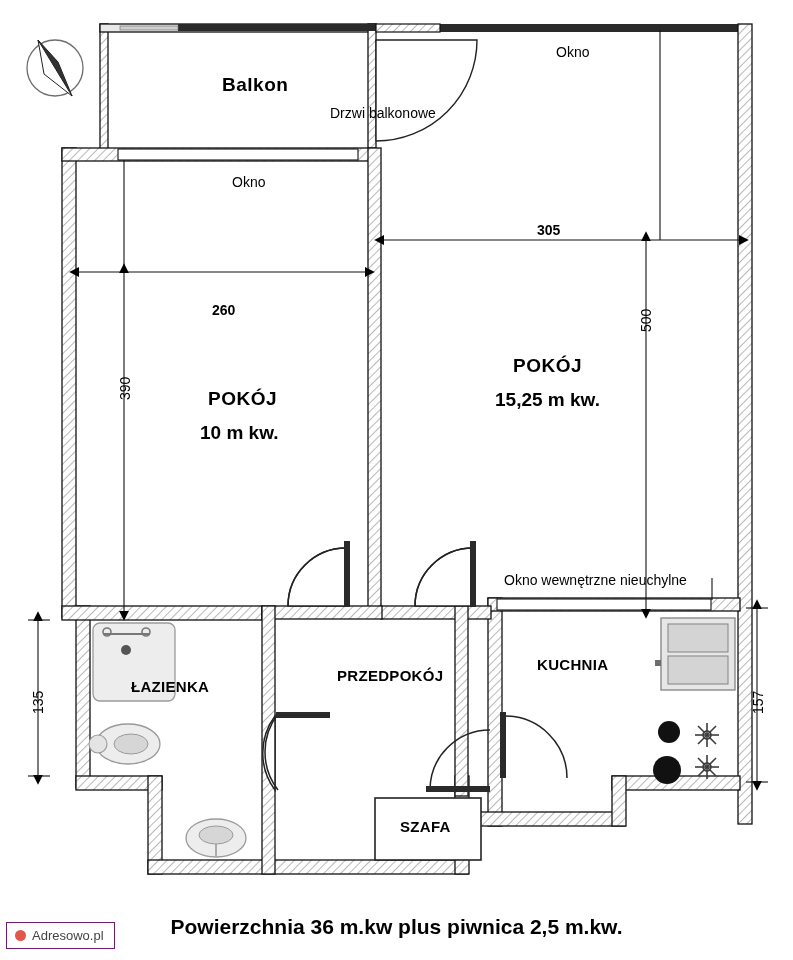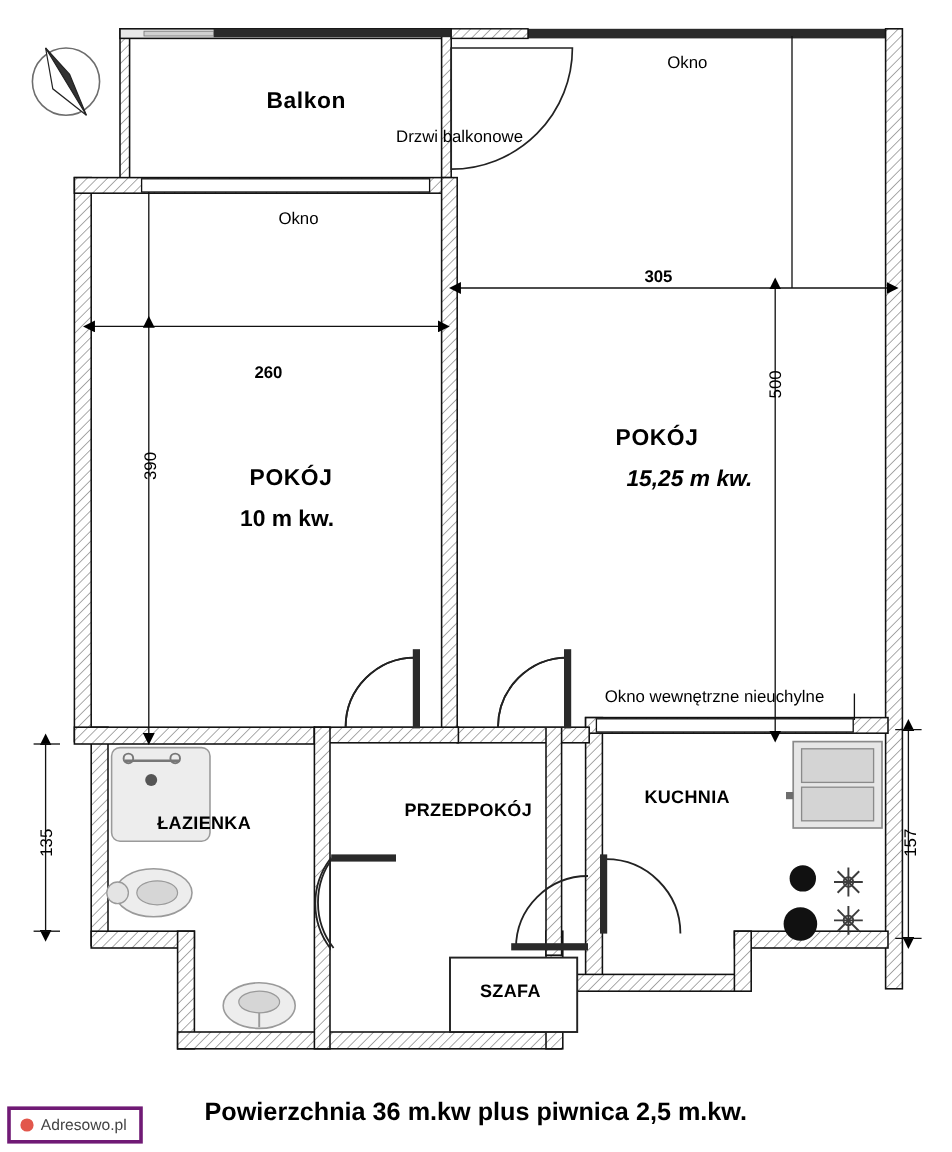--- a/index.html
+++ b/index.html
@@ -62,21 +62,21 @@
     text-align: center;
     font-size: 21px;
     font-weight: bold;
     font-family: "Liberation Sans", sans-serif;
   }
   .watermark {
     position: absolute;
     left: 6px;
     top: 922px;
     background: #ffffff;
-    border: 3px solid #701a75;
+    border: 1px solid #701a75;
     padding: 5px 10px 5px 8px;
     font-size: 13px;
     color: #444;
     display: flex;
     align-items: center;
     gap: 6px;
   }
   .wm-dot {
     width: 11px;
     height: 11px;
@@ -249,21 +249,21 @@
 <div class="lbl room-name" style="left:208px; top:74px;margin-left:14px;">Balkon</div>
 <div class="lbl note" style="left:330px; top:105px;">Drzwi balkonowe</div>
 <div class="lbl note" style="left:556px; top:44px;">Okno</div>
 <div class="lbl note" style="left:232px; top:174px;">Okno</div>
 <div class="lbl note" style="left:504px; top:572px;">Okno wewnętrzne nieuchylne</div>
 
 <div class="lbl room-name" style="left:208px; top:388px;">POKÓJ</div>
 <div class="lbl room-area" style="left:200px; top:422px;">10 m kw.</div>
 
 <div class="lbl room-name" style="left:513px; top:355px;">POKÓJ</div>
-<div class="lbl room-area" style="left:522px; top:389px;font-style:italic;">15,25 m kw.</div>
+<div class="lbl room-area" style="left:495px; top:389px;">15,25 m kw.</div>
 
 <div class="lbl small-room" style="left:131px; top:678px;text-align:right;">ŁAZIENKA</div>
 <div class="lbl small-room" style="left:313px; top:667px;margin-left:24px;">PRZEDPOKÓJ</div>
 <div class="lbl small-room" style="left:537px; top:656px;">KUCHNIA</div>
 <div class="lbl small-room" style="left:400px; top:818px;">SZAFA</div>
 
 <div class="lbl dim" style="left:537px; top:222px;">305</div>
 <div class="lbl dim" style="left:212px; top:262px;margin-top:40px;">260</div>
 <div class="lbl dim-v" style="left:638px; top:332px;">500</div>
 <div class="lbl dim-v" style="left:117px; top:400px;">390</div>

